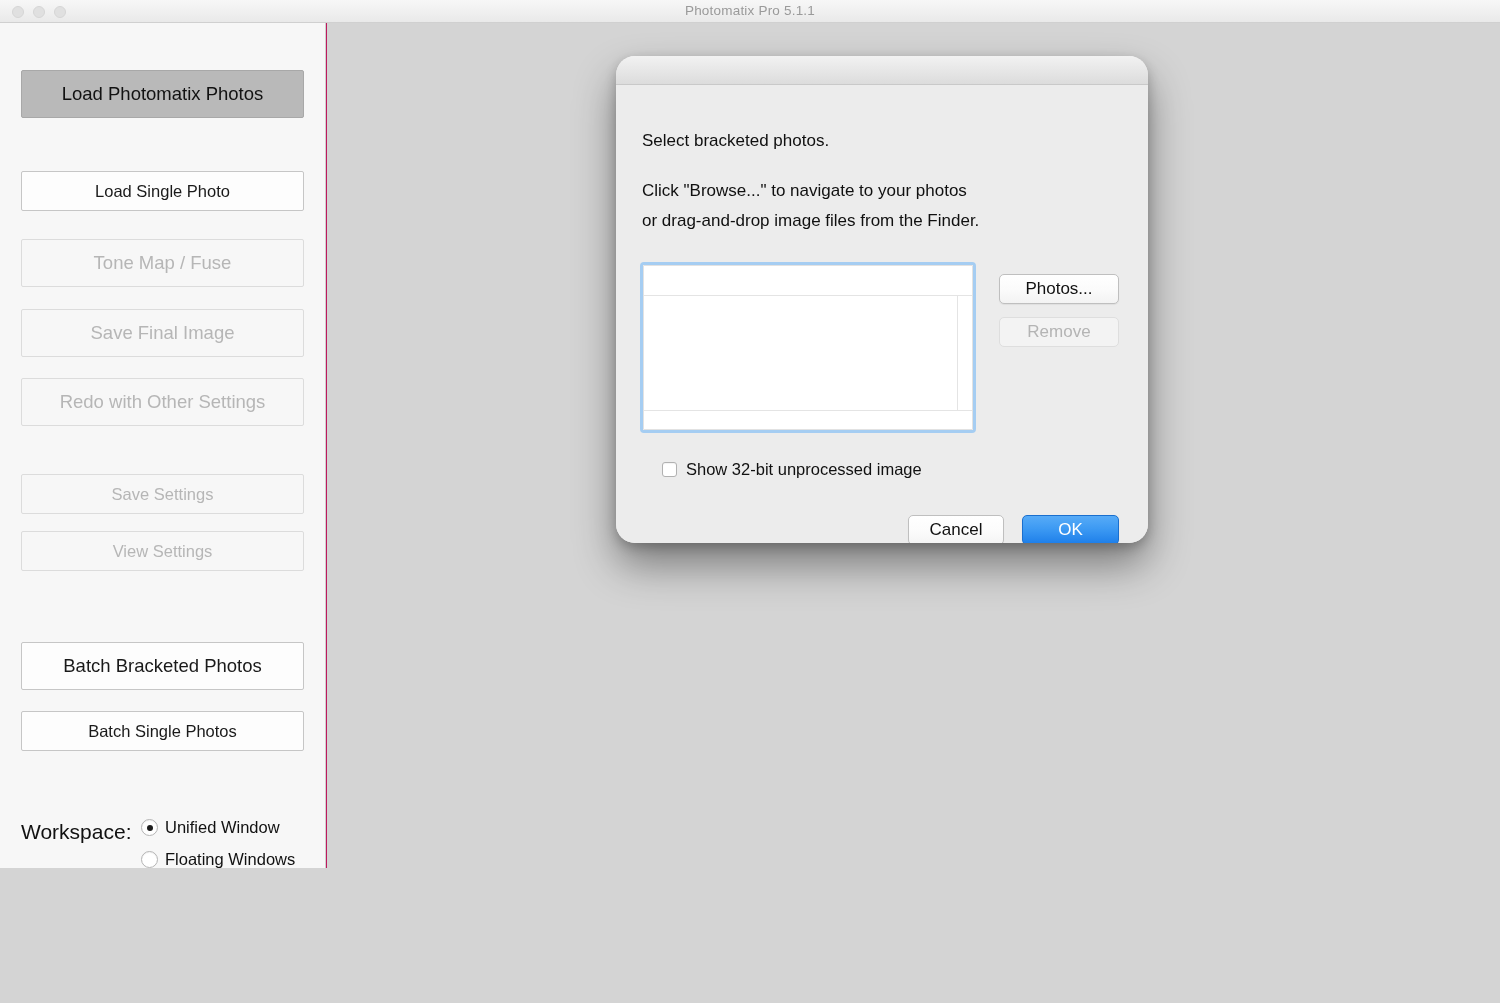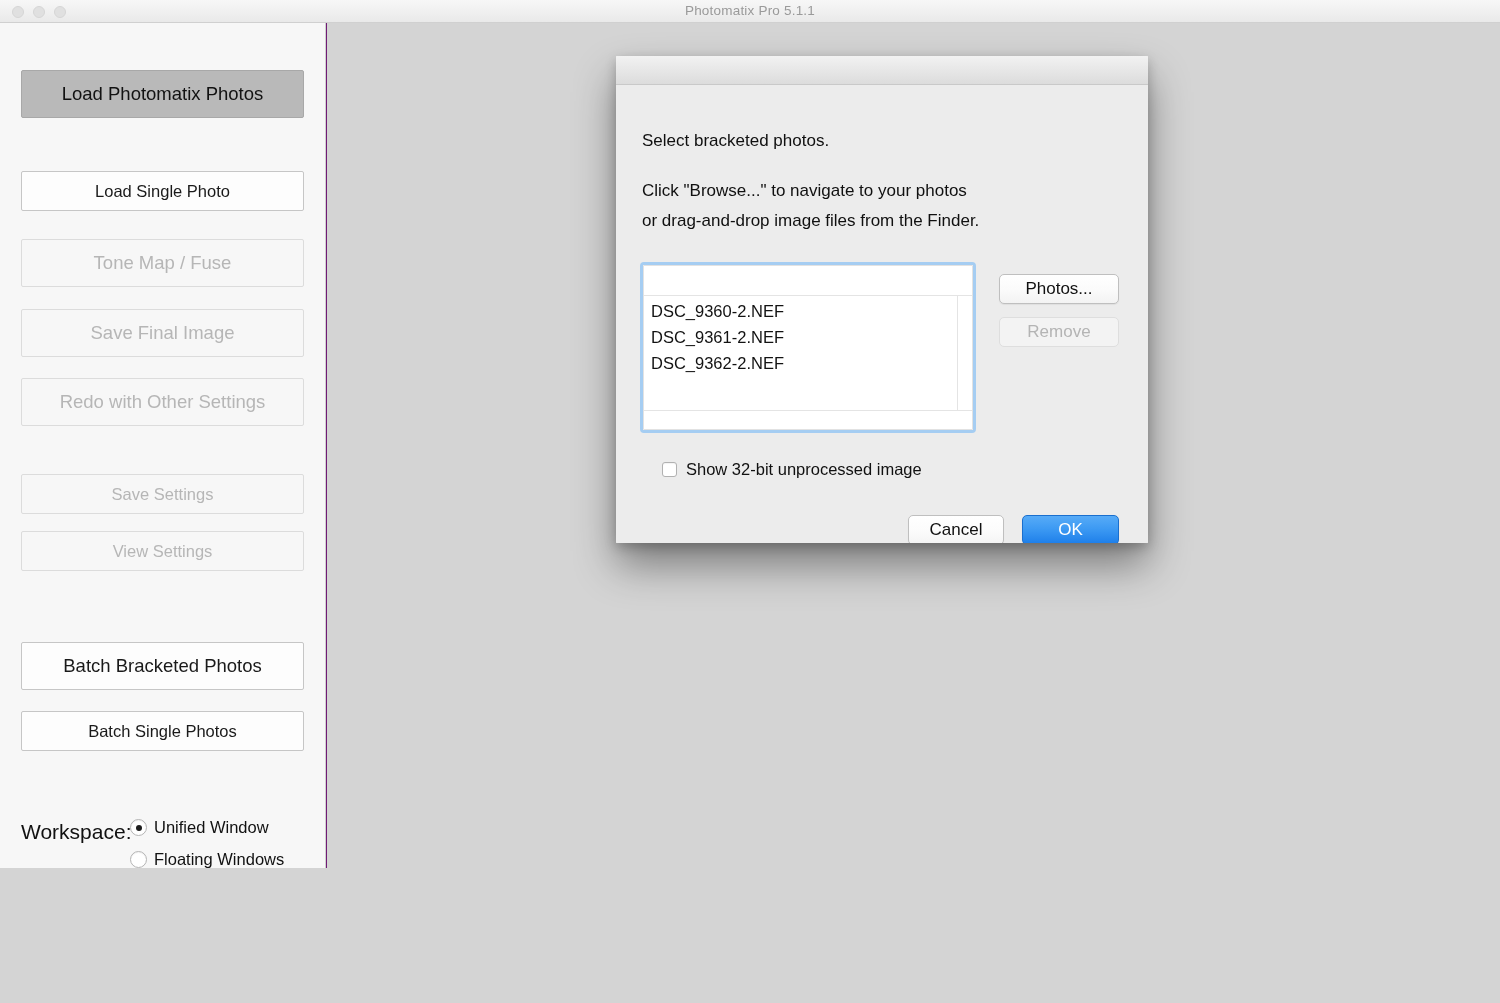--- a/index.html
+++ b/index.html
@@ -14,21 +14,21 @@
     background: #d4d4d4;
     -webkit-font-smoothing: antialiased;
   }
 
   
   #app-window {
     position: absolute;
     left: 0; top: 0;
     width: 1500px;
     height: 868px;
-    background: #701a75;
+    background: #be185d;
     overflow: hidden;
   }
 
   
   #titlebar {
     position: absolute;
     left: 0; top: 0;
     width: 1500px;
     height: 23px;
     background: linear-gradient(to bottom, #f7f7f7 0%, #efefef 60%, #e9e9e9 100%);
@@ -122,21 +122,21 @@
   }
   #workspace-label {
     position: absolute;
     left: 0;
     top: 6px;
     font-size: 21px;
     color: #111;
   }
   .radio-row {
     position: absolute;
-    left: 109px;
+    left: 120px;
     display: flex;
     align-items: center;
     cursor: default;
     text-align: center;
   }
   #radio-unified  { top: 4px; }
   #radio-floating { top: 36px; }
   .radio-mark {
     width: 17px;
     height: 17px;
@@ -175,21 +175,21 @@
     background: #d4d4d4;
   }
 
   
   #dialog {
     position: absolute;
     left: 616px;
     top: 56px;
     width: 532px;
     height: 487px;
-    border-radius: 1px;
+    border-radius: 19px;
     background: #ececec;
     box-shadow: 0 22px 42px rgba(0,0,0,0.42), 0 4px 12px rgba(0,0,0,0.22);
     overflow: hidden;
   }
   #dialog-titlebar {
     position: absolute;
     left: 0; top: 0;
     width: 100%;
     height: 29px;
     background: linear-gradient(to bottom, #f2f2f2 0%, #e6e6e6 55%, #dcdcdc 100%);
@@ -413,25 +413,20 @@
     <div id="dialog-body">
 
       <div class="dlg-text" id="dlg-heading">Select bracketed photos.</div>
       <div class="dlg-text" id="dlg-line1">Click "Browse..." to navigate to your photos</div>
       <div class="dlg-text" id="dlg-line2">or drag-and-drop image files from the Finder.</div>
 
       <div id="file-list-wrap">
         <div id="file-list-inner">
           <div id="file-list-topstrip"></div>
           <div id="file-scroll-track"></div>
-          <div id="file-items">
-            <div class="file-item">DSC_9360-2.NEF</div>
-            <div class="file-item">DSC_9361-2.NEF</div>
-            <div class="file-item">DSC_9362-2.NEF</div>
-          </div>
           <div id="file-list-bottomstrip"></div>
         </div>
       </div>
 
       <div class="dlg-btn" id="btn-browse">Photos...</div>
       <div class="dlg-btn" id="btn-remove">Remove</div>
 
       <div id="checkbox-row">
         <span id="checkbox-box"></span>
         <span id="checkbox-label">Show 32-bit unprocessed image</span>

